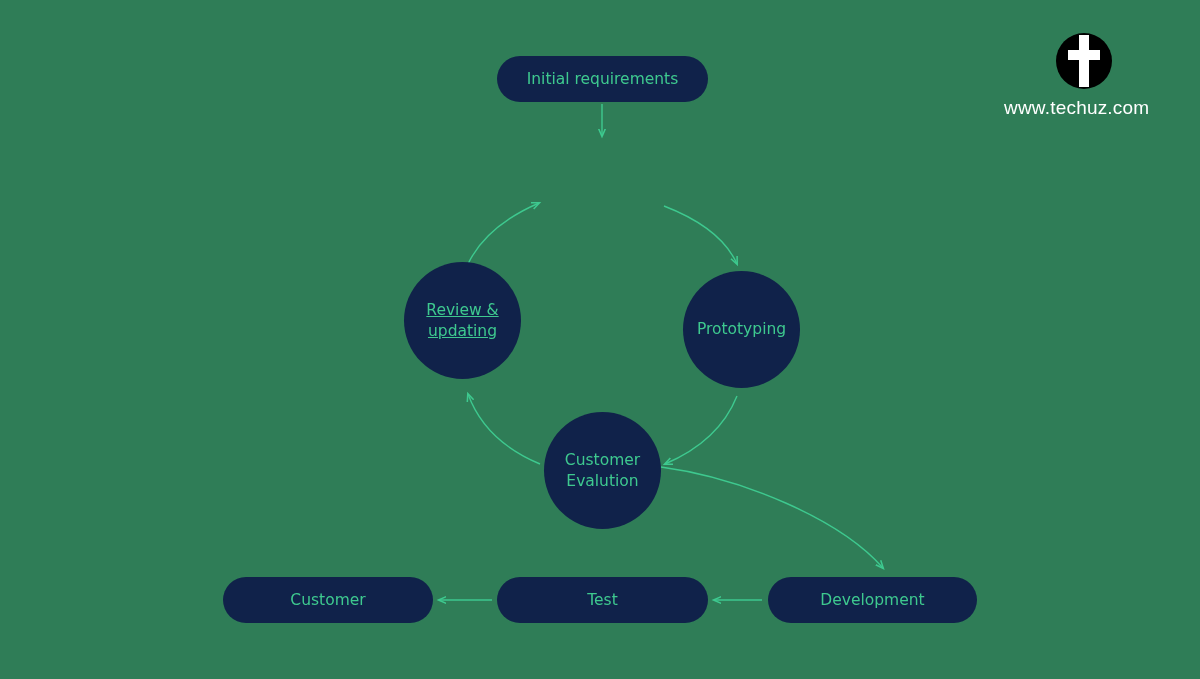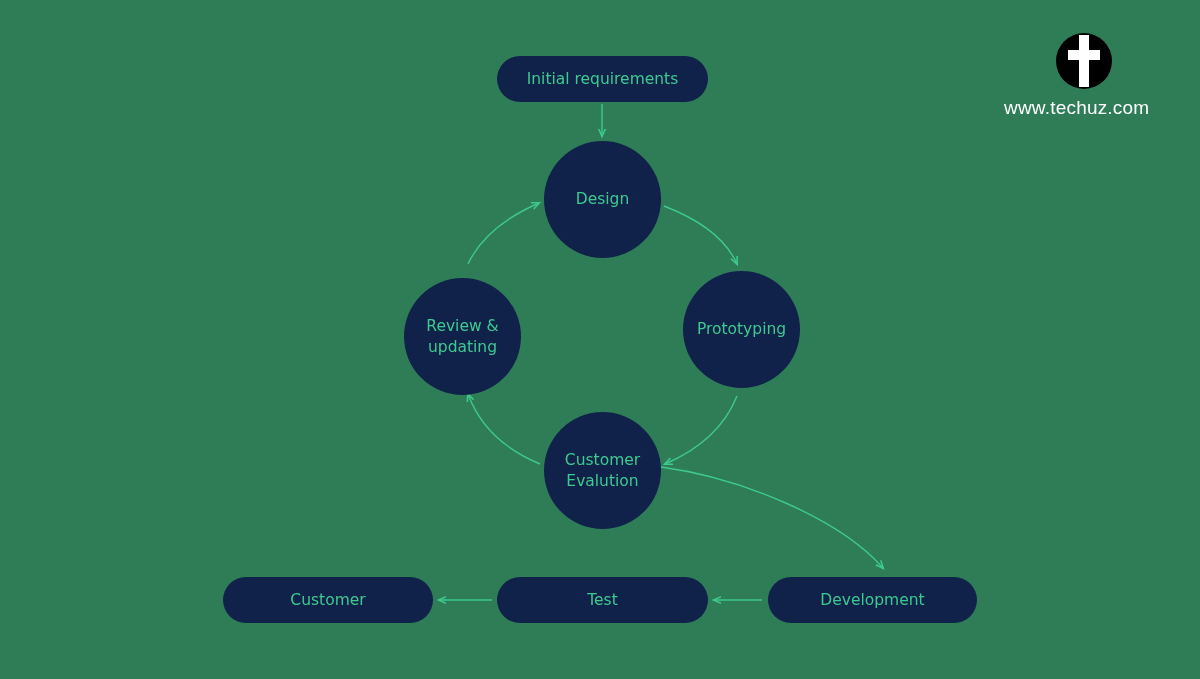--- a/index.html
+++ b/index.html
@@ -46,21 +46,21 @@
   }
   .pill {
     border-radius: 999px;
     height: 46px;
     font-size: 15.5px;
   }
   
   #node-design        { left: 544px;  top: 141px; }
   #node-prototyping   { left: 683px;  top: 271px; }
   #node-customer      { left: 544px;  top: 412px; }
-  #node-review        { left: 404px;  top: 278px; }
+  #node-review        { left: 404px;  top: 262px; text-decoration: underline; }
   
   #node-initial       { left: 497px;  top: 56px;  width: 211px; }
   #node-maintain      { left: 223px;  top: 577px; width: 210px; }
   #node-test          { left: 497px;  top: 577px; width: 211px; }
   #node-development   { left: 768px;  top: 577px; width: 209px; }
 
   
   #brand {
     position: absolute;
     left: 1004px;
@@ -127,21 +127,20 @@
       <path d="M661,467 C742,478 840,519 883,568"></path>
 
       <path d="M762,600 L714,600"></path>
 
       <path d="M492,600 L439,600"></path>
     </g>
   </svg>
 
   <div class="node pill" id="node-initial">Initial requirements</div>
 
-  <div class="node circle" id="node-design">Design</div>
 
   <div class="node circle" id="node-prototyping">Prototyping</div>
 
   <div class="node circle" id="node-customer">Customer
 Evalution</div>
 
   <div class="node circle" id="node-review">Review &amp;
 updating</div>
 
   <div class="node pill" id="node-test">Test</div>

